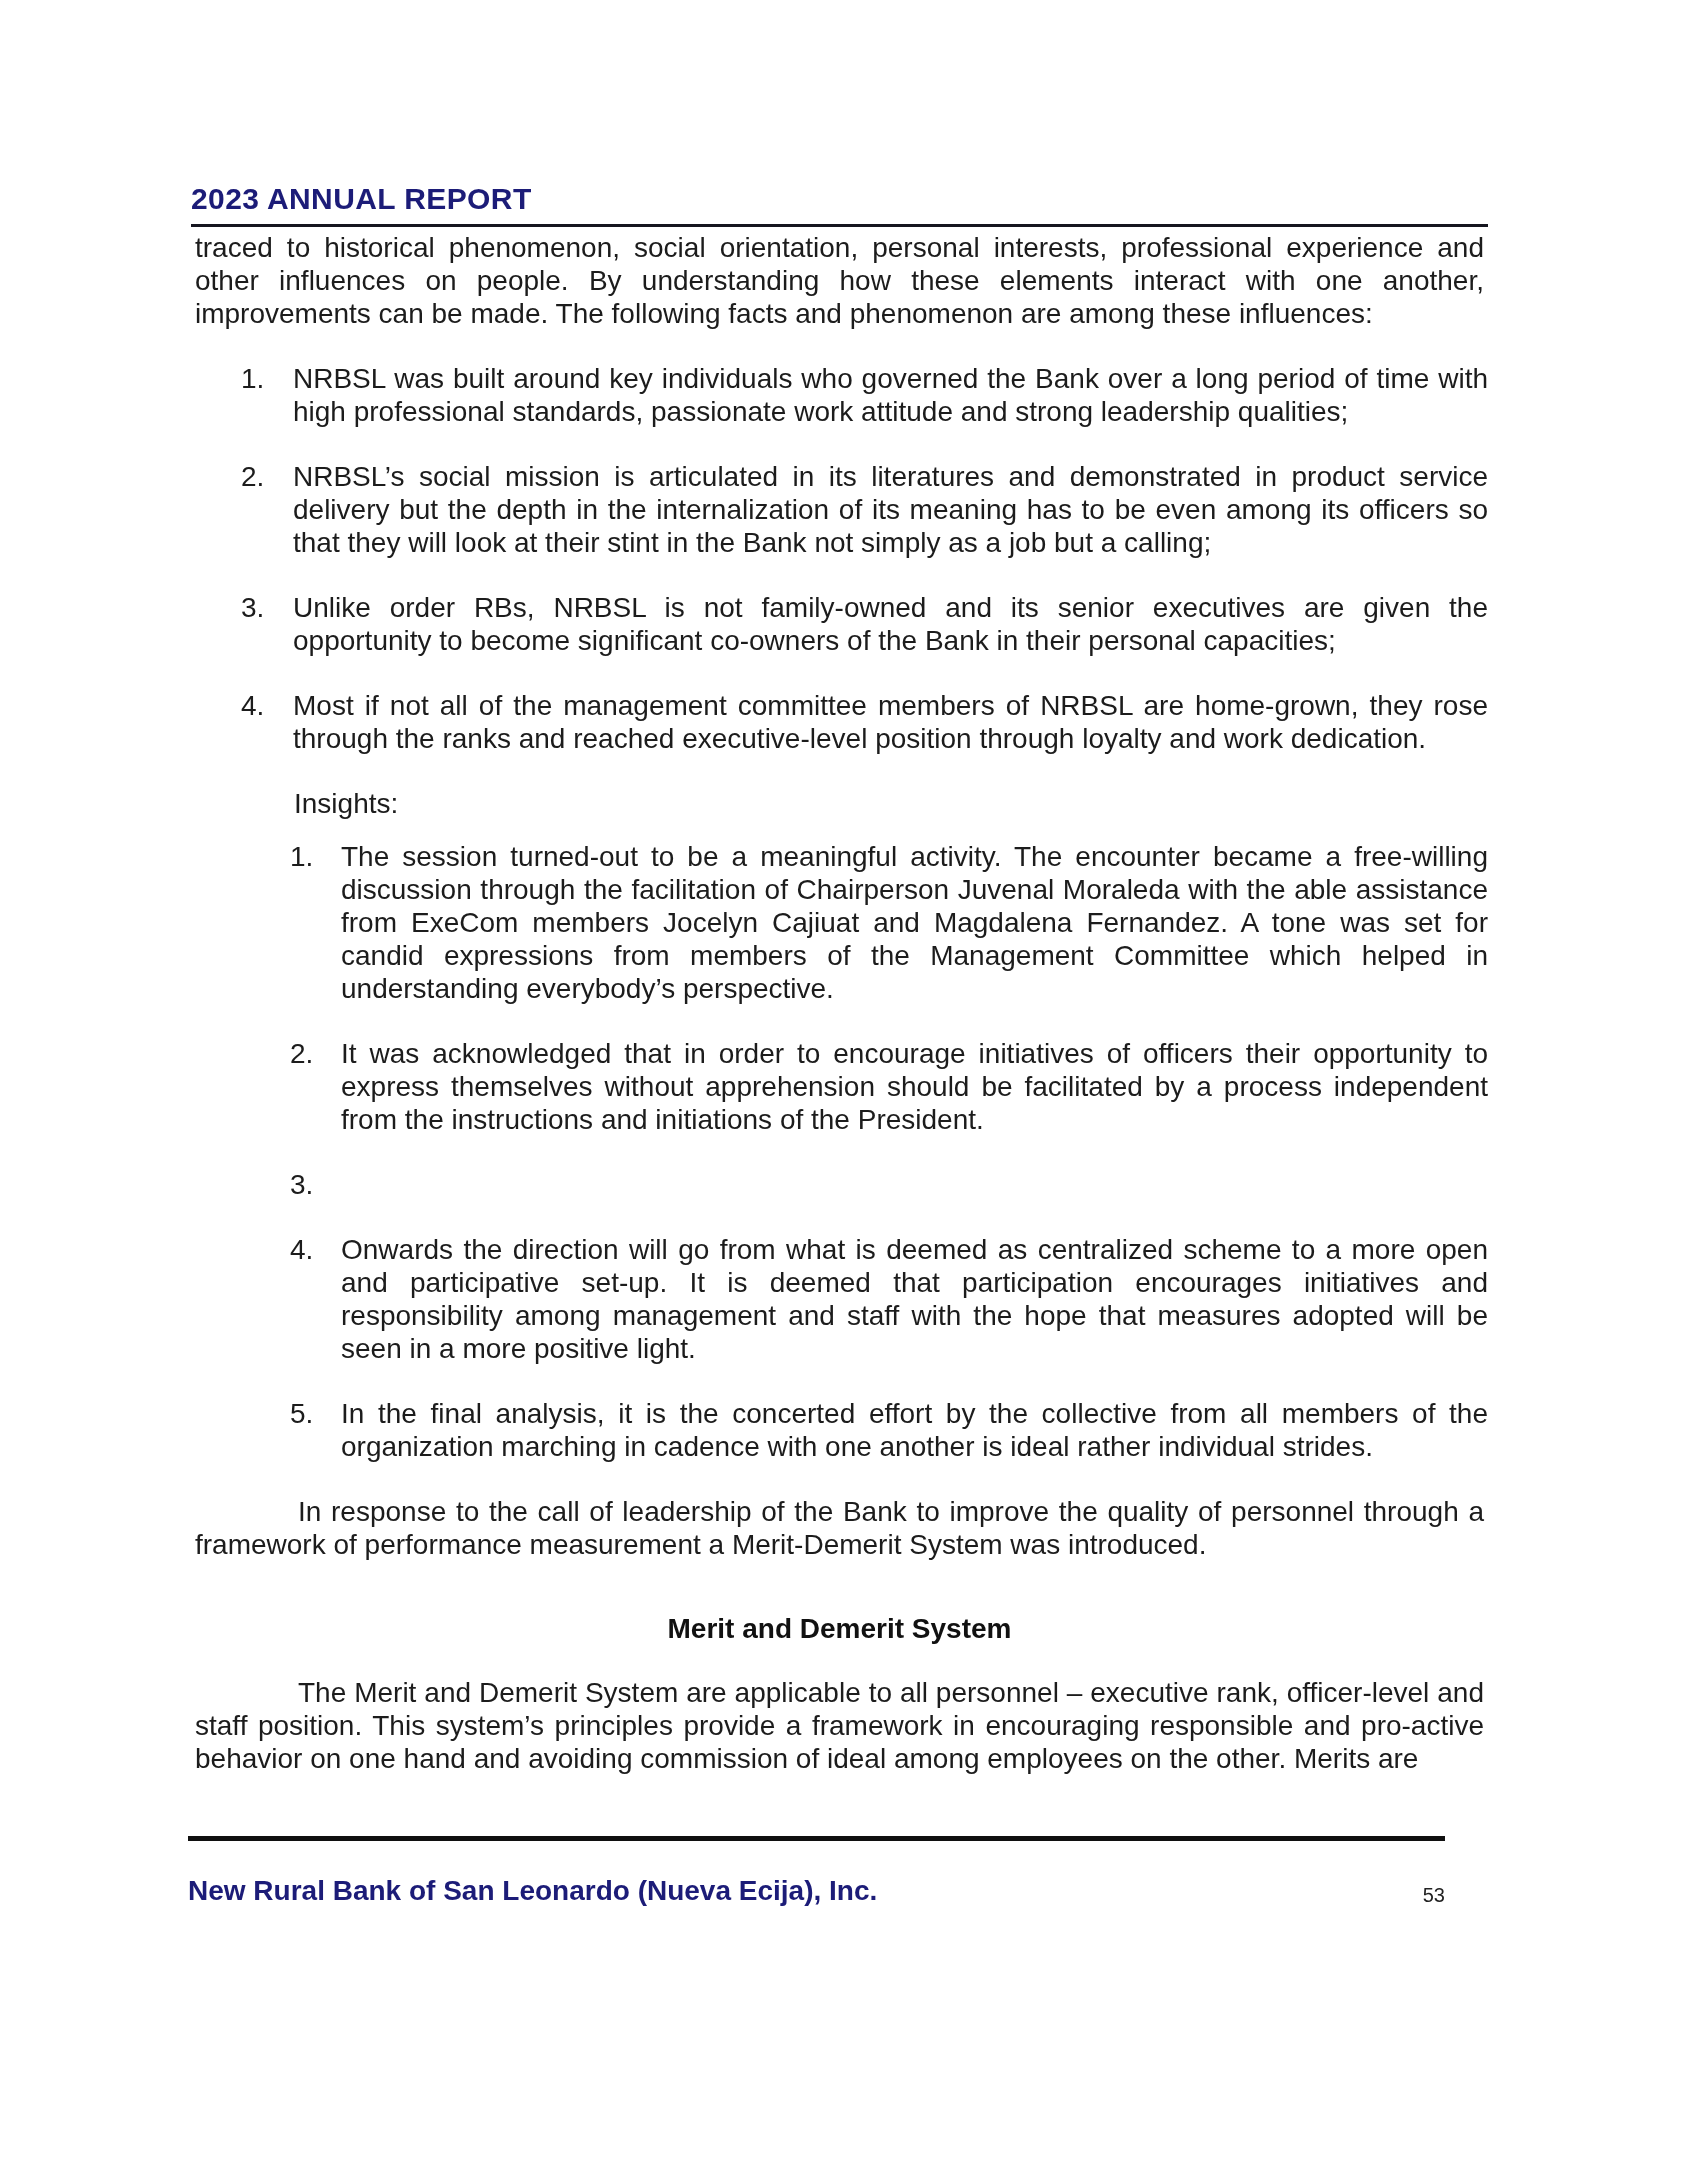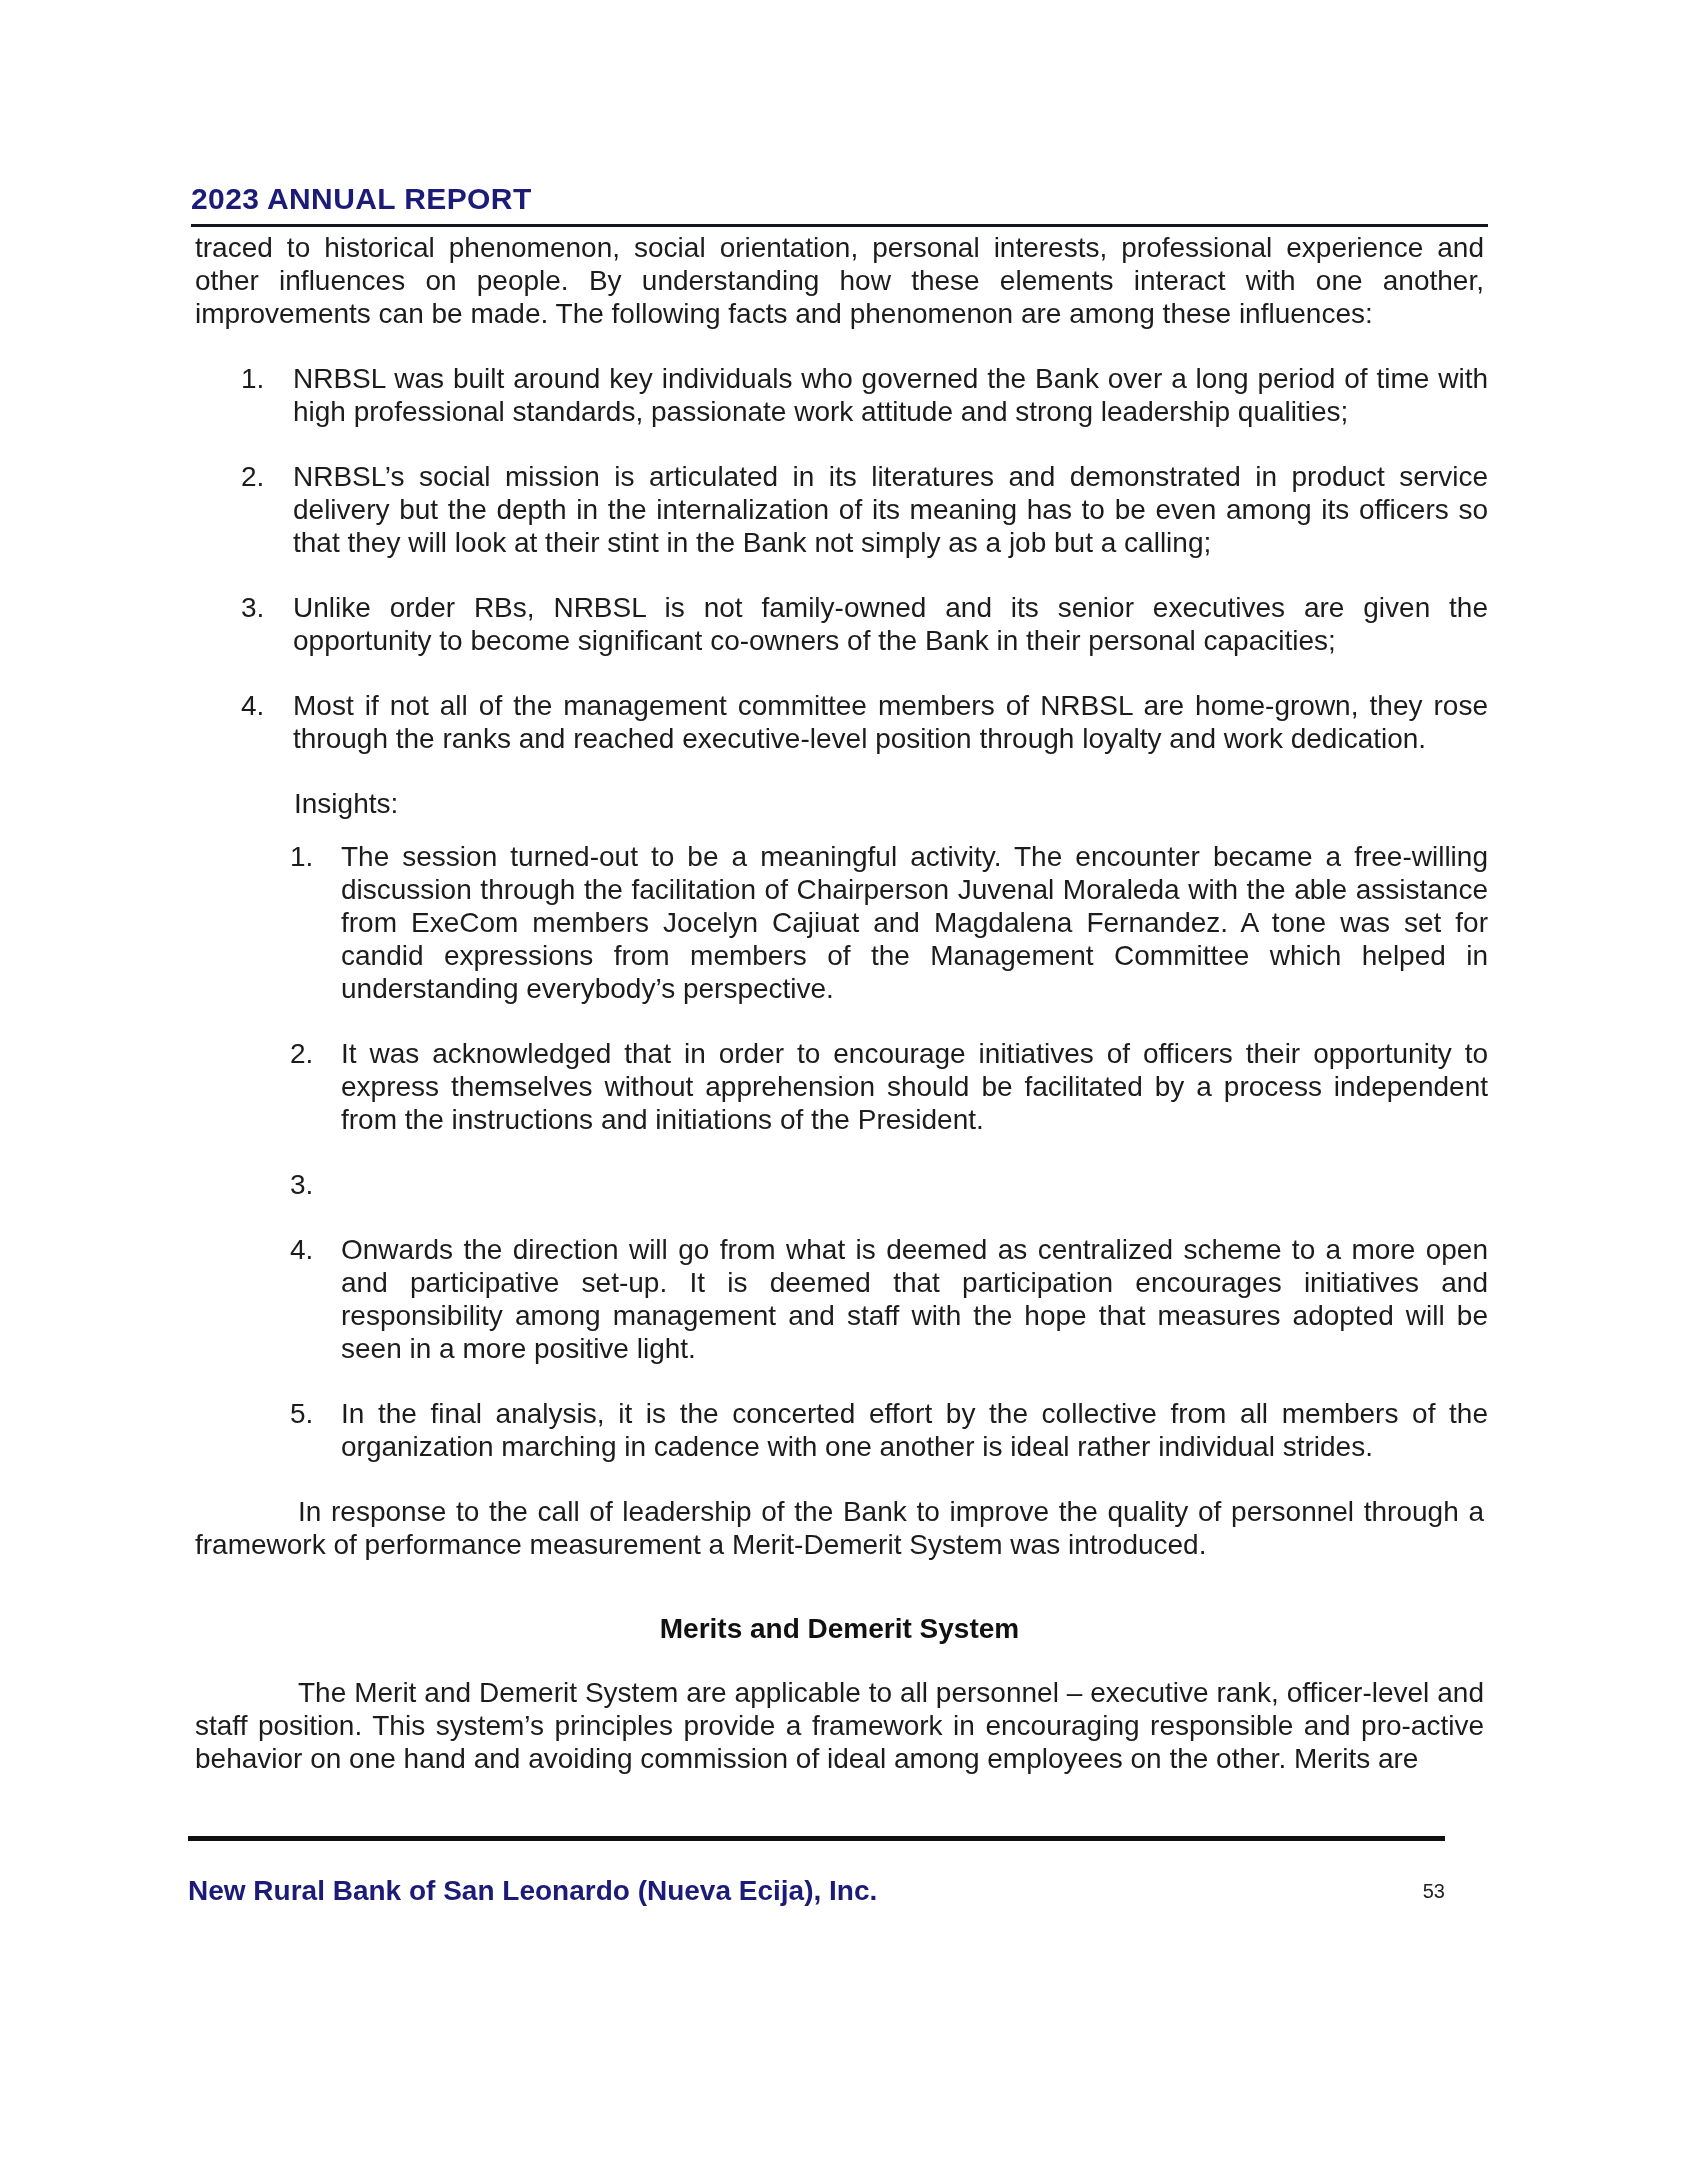--- a/index.html
+++ b/index.html
@@ -38,21 +38,21 @@
   .insights-label { font-size: 28px; line-height: 33px; padding-left: 103px; margin: 0 0 20px 0; }
 
   .section-heading {
     font-size: 28px; line-height: 33px; font-weight: bold;
     text-align: center; margin: 51px 0 31px 0; color: #111;
   }
 
   .footer {
     position: absolute; left: 188px; top: 1836px; width: 1257px;
     border-top: 5px solid #101010; padding-top: 34px;
-    display: flex; justify-content: space-between; align-items: center;
+    display: flex; justify-content: space-between; align-items: flex-end;
   }
   .bank { color: var(--accent_navy, #1c1c78); font-weight: bold; font-size: 28px; }
   .pageno { font-size: 20px; color: #222; }
 </style>
 </head>
 <body>
 
 <div class="content">
 
   <div class="doc-header">
@@ -99,21 +99,21 @@
       <div class="litext">Onwards the direction will go from what is deemed as centralized scheme to a more open and participative set-up. It is deemed that participation encourages initiatives and responsibility among management and staff with the hope that measures adopted will be seen in a more positive light.</div>
     </div>
     <div class="li">
       <span class="num">5.</span>
       <div class="litext">In the final analysis, it is the concerted effort by the collective from all members of the organization marching in cadence with one another is ideal rather individual strides.</div>
     </div>
   </div>
 
   <p class="body indent response">In response to the call of leadership of the Bank to improve the quality of personnel through a framework of performance measurement a Merit-Demerit System was introduced.</p>
 
-  <div class="section-heading">Merits and Demerit System</div>
+  <div class="section-heading">Merit and Demerit System</div>
 
   <p class="body indent">The Merit and Demerit System are applicable to all personnel – executive rank, officer-level and staff position. This system’s principles provide a framework in encouraging responsible and pro-active behavior on one hand and avoiding commission of ideal among employees on the other. Merits are</p>
 
 </div>
 
 <div class="footer">
   <span class="bank">New Rural Bank of San Leonardo (Nueva Ecija), Inc.</span>
   <span class="pageno">53</span>
 </div>
 

